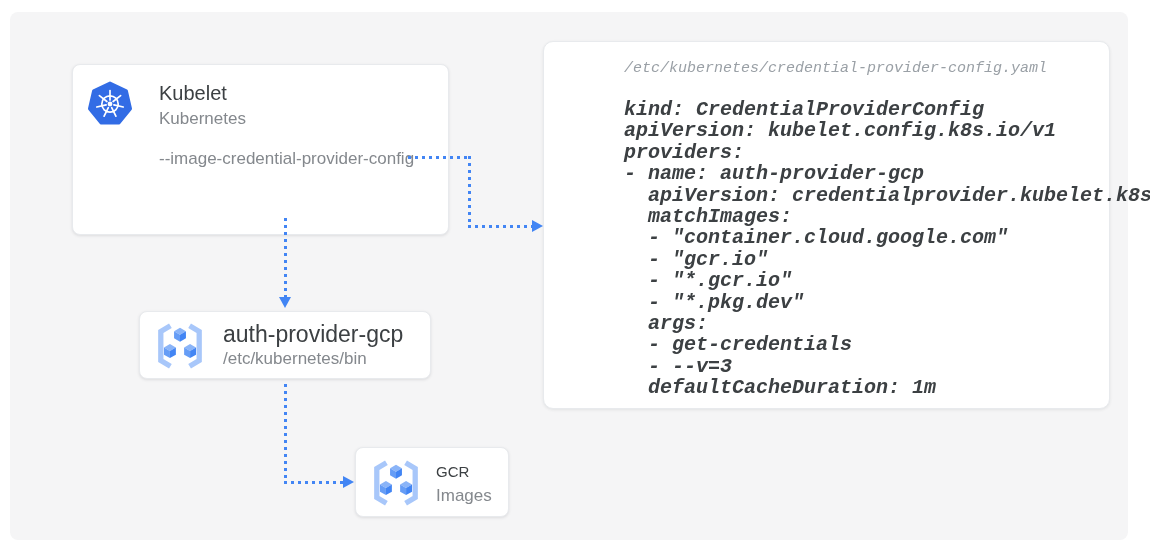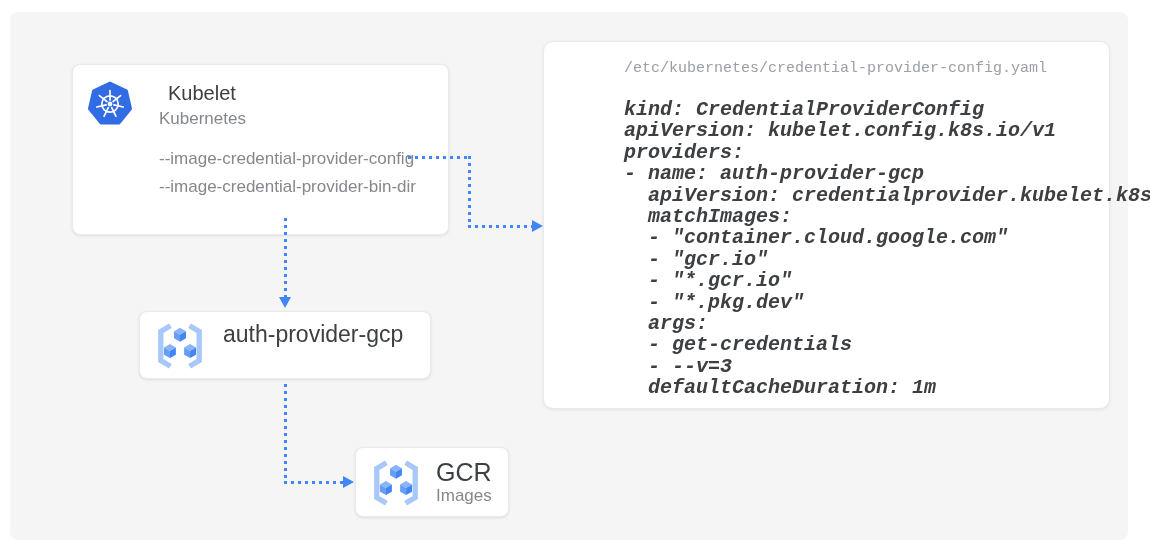--- a/index.html
+++ b/index.html
@@ -28,36 +28,36 @@
   }
   .card-kubelet{left:72px;top:64px;width:377px;height:171px;}
   .card-auth{left:139px;top:311px;width:292px;height:68px;}
   .card-gcr{left:355px;top:447px;width:154px;height:70px;}
   .node-icon{position:absolute;display:block;}
   .k8s-icon{left:14px;top:16px;width:46px;height:46px;}
   .gcr-icon-auth{left:13px;top:10px;width:54px;height:48px;}
   .gcr-icon-gcr{left:13px;top:11px;width:54px;height:48px;}
   .node-title{position:absolute;font-size:20px;color:var(--title);line-height:26px;white-space:nowrap;}
   .node-sub{position:absolute;font-size:17px;color:var(--muted);line-height:24px;white-space:nowrap;}
-  .kubelet-title{left:95px;top:15px;}
+  .kubelet-title{left:86px;top:15px;}
   .kubelet-sub{left:86px;top:42px;text-align:right;}
   .kubelet-flags{position:absolute;left:86px;top:80px;font-size:17px;color:var(--muted);line-height:28px;white-space:nowrap;}
   .auth-title{left:83px;top:9px;font-size:23px;}
   .auth-sub{left:83px;top:35px;}
-  .gcr-title{left:80px;top:11px;font-size:25px;}
+  .gcr-title{left:80px;top:11px;font-size:15px;}
   .gcr-sub{left:80px;top:36px;}
 
   .panel{
     position:absolute;left:543px;top:41px;width:567px;height:368px;
     background:#ffffff;border:1px solid var(--card-border);border-radius:10px;
     box-shadow:0 1px 3px rgba(60,64,67,.10);z-index:1;
   }
   .panel-path{
     position:absolute;left:80px;top:18px;
-    font-family:"Liberation Mono",monospace;
+    font-family:"Liberation Mono",monospace;font-style:italic;
     font-size:15px;color:var(--code-path);white-space:nowrap;
   }
   .panel-code{
     position:absolute;left:80px;top:57px;
     font-family:"Liberation Mono",monospace;font-style:italic;font-weight:bold;
     font-size:20px;line-height:21.4px;color:var(--code);white-space:pre;
   }
 
   .dots-h{position:absolute;height:3px;z-index:2;
     background-image:repeating-linear-gradient(to right,var(--blue) 0 2.6px,transparent 2.6px 7px);}
@@ -125,29 +125,29 @@
         <line x1="21.3" y1="26.6" x2="17.1" y2="35.2"></line>
         <line x1="24.7" y1="26.6" x2="28.9" y2="35.2"></line>
         <line x1="26.9" y1="23.9" x2="36.2" y2="26.0"></line>
         <line x1="26.1" y1="20.5" x2="33.6" y2="14.6"></line>
       </g>
     </svg>
     <div class="node-title kubelet-title">Kubelet</div>
     <div class="node-sub kubelet-sub">Kubernetes</div>
     <div class="kubelet-flags">
       <div>--image-credential-provider-config</div>
-      <div>--image-credential-provider-bin-dir</div>
     </div>
   </div>
 
   <div class="card card-auth">
     <svg class="node-icon gcr-icon-auth">
       <use href="#gcr-sym"></use>
     </svg>
     <div class="node-title auth-title">auth-provider-gcp</div>
+    <div class="node-sub auth-sub">/etc/kubernetes/bin</div>
   </div>
 
   <div class="card card-gcr">
     <svg class="node-icon gcr-icon-gcr">
       <use href="#gcr-sym"></use>
     </svg>
     <div class="node-title gcr-title">GCR</div>
     <div class="node-sub gcr-sub">Images</div>
   </div>
 

